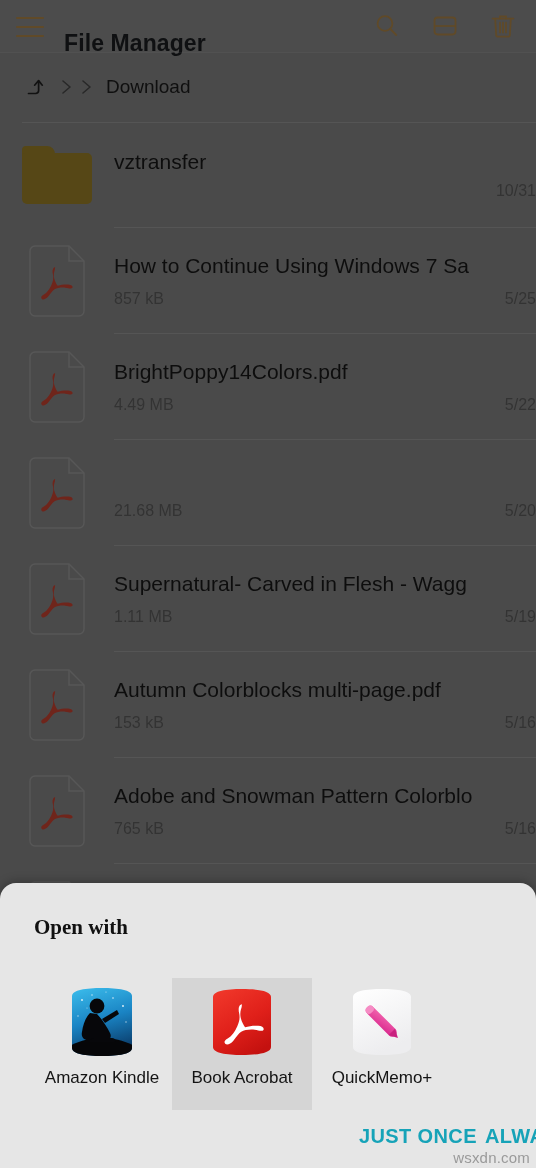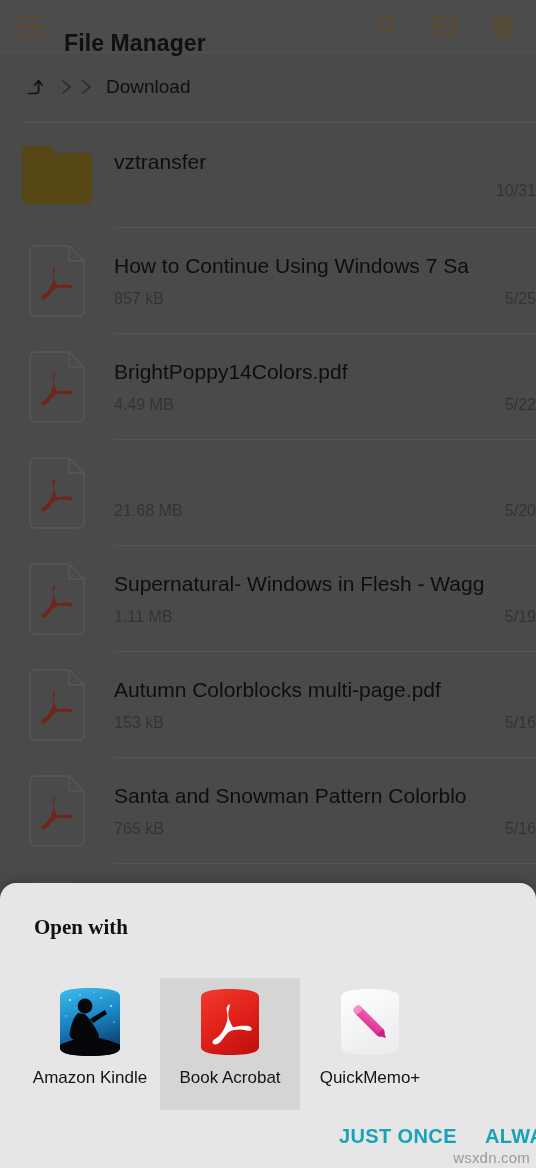--- a/index.html
+++ b/index.html
@@ -232,21 +232,21 @@
     position: absolute;
     left: 34px;
     top: 32px;
     font-size: 21px;
     font-weight: bold;
     color: #111111;
     font-family: Liberation Serif, serif;
   }
   .app-grid {
     position: absolute;
-    left: 20px;
+    left: 32px;
     top: 978px;
     top: 95px;
     display: flex;
     align-items: flex-start;
   }
   .app-cell {
     width: 140px;
     padding: 8px 0 22px 0;
     display: flex;
     flex-direction: column;
@@ -267,21 +267,20 @@
     color: #141414;
     white-space: nowrap;
   }
 
   .sheet-actions {
     position: absolute;
     right: 0;
     bottom: 14px;
     display: flex;
     align-items: center;
-    gap: 20px;
   }
   .sheet-btn {
     font-size: 20px;
     font-weight: bold;
     color: #16a3b8;
     letter-spacing: 0.4px;
     background: none;
     border: none;
     padding: 6px 4px;
     white-space: nowrap;
@@ -436,21 +435,21 @@
         <div class="file-icon-wrap">
           <span class="pdf-ico">
             <svg viewBox="0 0 64 74" width="64" height="74">
               <path d="M5 7 a5 5 0 0 1 5 -5 L44 2 L59 17 L59 67 a5 5 0 0 1 -5 5 L10 72 a5 5 0 0 1 -5 -5 Z" fill="none" stroke="#7d7d7d" stroke-width="1.4"></path>
               <path d="M44 2 L44 17 L59 17" fill="none" stroke="#7d7d7d" stroke-width="1.4"></path>
               <path d="M31 23 c-3.2 0 -4 3.4 -3.1 7.3 c0.8 3.6 0.3 6.6 -1.4 10.5 c-1.7 3.9 -4.6 8.3 -7.7 9.8 c-2.2 1.1 -3.4 2.9 -2 4.3 c1.5 1.4 4.3 0.1 6.4 -2.3 c2.6 -3 4.3 -6.1 6.4 -7.3 c2.6 -1.5 7.2 -2.2 10.8 -1.6 c3.2 0.5 6 1.6 7 0.1 c1 -1.5 -0.9 -3.1 -4.1 -3.3 c-3.9 -0.3 -7.6 0.3 -10.6 1.2 c-1.2 -1.5 -2.7 -4.4 -3.4 -7 c-0.7 -2.7 -0.6 -5.3 0.1 -7.5 c0.8 -2.4 1.2 -4.2 -0.5 -4.2 Z" fill="#a03528"></path>
             </svg>
           </span>
         </div>
         <div class="file-meta">
-          <div class="file-name">Supernatural- Windows in Flesh - Wagg</div>
+          <div class="file-name">Supernatural- Carved in Flesh - Wagg</div>
           <div class="file-size">1.11 MB</div>
           <div class="file-date">5/19</div>
         </div>
         <div class="row-divider"></div>
       </div>
 
       <div class="file-row">
         <div class="file-icon-wrap">
           <span class="pdf-ico">
             <svg viewBox="0 0 64 74" width="64" height="74">
@@ -472,21 +471,21 @@
         <div class="file-icon-wrap">
           <span class="pdf-ico">
             <svg viewBox="0 0 64 74" width="64" height="74">
               <path d="M5 7 a5 5 0 0 1 5 -5 L44 2 L59 17 L59 67 a5 5 0 0 1 -5 5 L10 72 a5 5 0 0 1 -5 -5 Z" fill="none" stroke="#7d7d7d" stroke-width="1.4"></path>
               <path d="M44 2 L44 17 L59 17" fill="none" stroke="#7d7d7d" stroke-width="1.4"></path>
               <path d="M31 23 c-3.2 0 -4 3.4 -3.1 7.3 c0.8 3.6 0.3 6.6 -1.4 10.5 c-1.7 3.9 -4.6 8.3 -7.7 9.8 c-2.2 1.1 -3.4 2.9 -2 4.3 c1.5 1.4 4.3 0.1 6.4 -2.3 c2.6 -3 4.3 -6.1 6.4 -7.3 c2.6 -1.5 7.2 -2.2 10.8 -1.6 c3.2 0.5 6 1.6 7 0.1 c1 -1.5 -0.9 -3.1 -4.1 -3.3 c-3.9 -0.3 -7.6 0.3 -10.6 1.2 c-1.2 -1.5 -2.7 -4.4 -3.4 -7 c-0.7 -2.7 -0.6 -5.3 0.1 -7.5 c0.8 -2.4 1.2 -4.2 -0.5 -4.2 Z" fill="#a03528"></path>
             </svg>
           </span>
         </div>
         <div class="file-meta">
-          <div class="file-name">Santa and Snowman Pattern Colorblo</div>
+          <div class="file-name">Adobe and Snowman Pattern Colorblo</div>
           <div class="file-size">765 kB</div>
           <div class="file-date">5/16</div>
         </div>
         <div class="row-divider"></div>
       </div>
 
       <div class="file-row">
         <div class="file-icon-wrap">
           <span class="pdf-ico">
             <svg viewBox="0 0 64 74" width="64" height="74">

